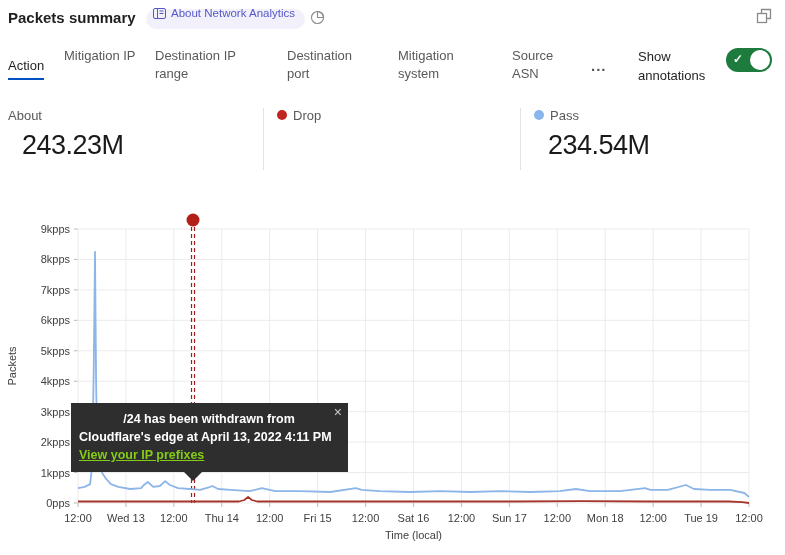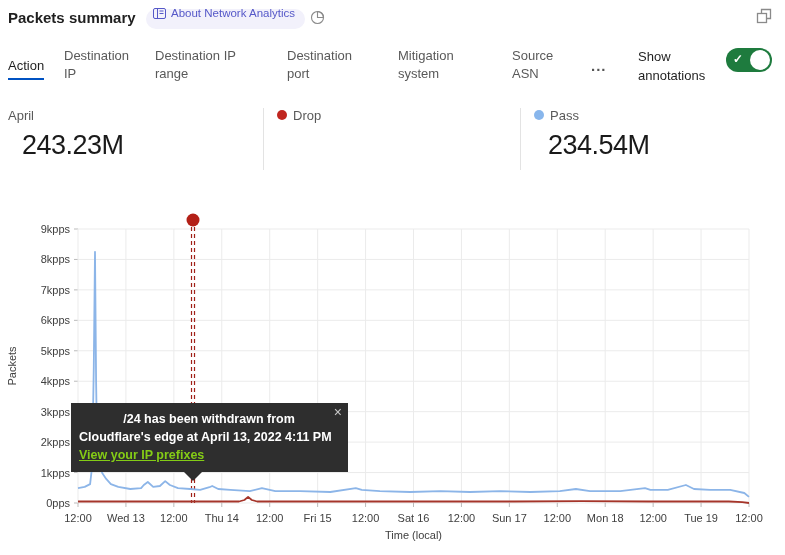--- a/index.html
+++ b/index.html
@@ -65,37 +65,37 @@
       <path d="M8 8 L8 1.6 A6.4 6.4 0 0 1 14.4 8 Z" fill="none" stroke="#8a8a8a" stroke-width="1.2"></path>
     </svg>
     <svg class="window-icon" viewBox="0 0 16 16">
       <rect x="1.5" y="5.5" width="9" height="9" fill="#fff" stroke="#8a8a8a" stroke-width="1.3"></rect>
       <path d="M5.5 5.5 L5.5 1.5 L14.5 1.5 L14.5 10.5 L10.5 10.5" fill="none" stroke="#8a8a8a" stroke-width="1.3"></path>
     </svg>
   </div>
 
   <div class="tabs">
     <div class="tab active" style="left:8px; top:15px;">Action</div>
-    <div class="tab" style="left:64px; top:5px; width:80px;">Destination IP</div>
+    <div class="tab" style="left:64px; top:5px; width:80px;">Mitigation IP</div>
     <div class="tab" style="left:155px; top:5px; width:100px;">Destination IP range</div>
     <div class="tab" style="left:287px; top:5px; width:80px;">Destination port</div>
     <div class="tab" style="left:398px; top:5px; width:80px;">Mitigation system</div>
     <div class="tab" style="left:512px; top:5px; width:52px;">Source ASN</div>
     <div class="more-tabs">...</div>
     <div class="annot-label">Show annotations</div>
     <div class="toggle" style="background: rgb(30, 123, 62);">
       <span class="check">✓</span>
       <span class="knob"></span>
     </div>
   </div>
 
   <div class="stats">
     <div class="stat" style="left:8px;">
       <div class="stat-head">
-        <span class="stat-label">April</span>
+        <span class="stat-label">About</span>
       </div>
       <div class="stat-value">243.23M</div>
     </div>
     <div class="stat-divider" style="left:263px;"></div>
     <div class="stat" style="left:277px;">
       <div class="stat-head">
         <span class="stat-dot" style="background: rgb(192, 38, 31);"></span>
         <span class="stat-label">Drop</span>
       </div>
     </div>

